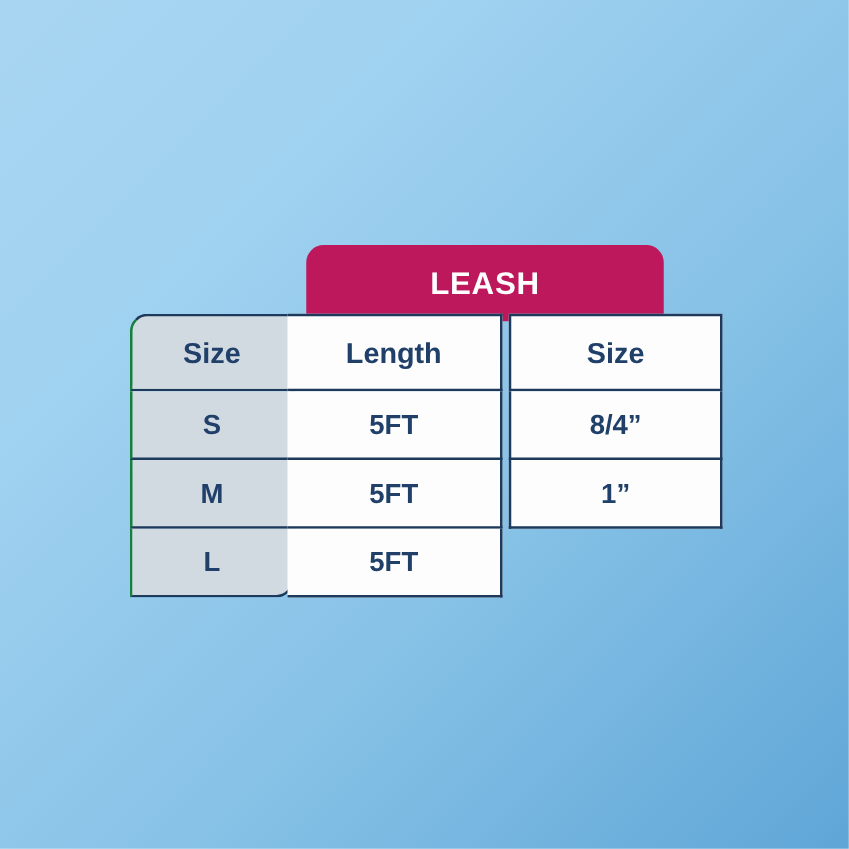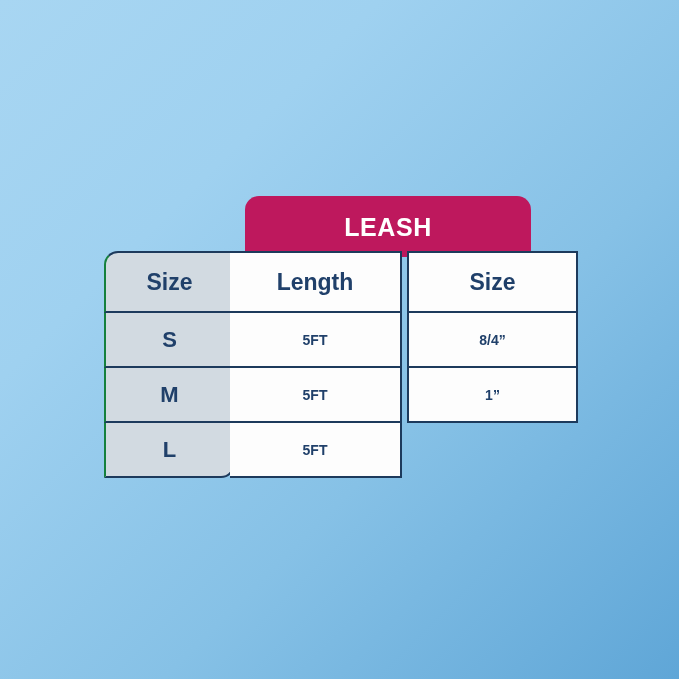--- a/index.html
+++ b/index.html
@@ -67,21 +67,21 @@
   .cell {
     box-sizing: border-box;
     width: 100%;
     display: flex;
     align-items: center;
     justify-content: center;
     color: #20406a;
     position: relative;
   }
   .cell-head { height: 62px; font-size: 23px; font-weight: bold; }
-  .cell-body { height: 55px; font-size: 14px; font-weight: bold; }
+  .cell-body { height: 55px; font-size: 22px; font-weight: bold; }
 
   
   .col-size .cell {
     background: #d2dae1;
     border-left: 2px solid #15803d;
     border-right: 2px solid #1d3a5c;
     border-bottom: 2px solid #1d3a5c;
   }
   .col-size .cell:first-child {
     border-top: 2px solid #1d3a5c;

